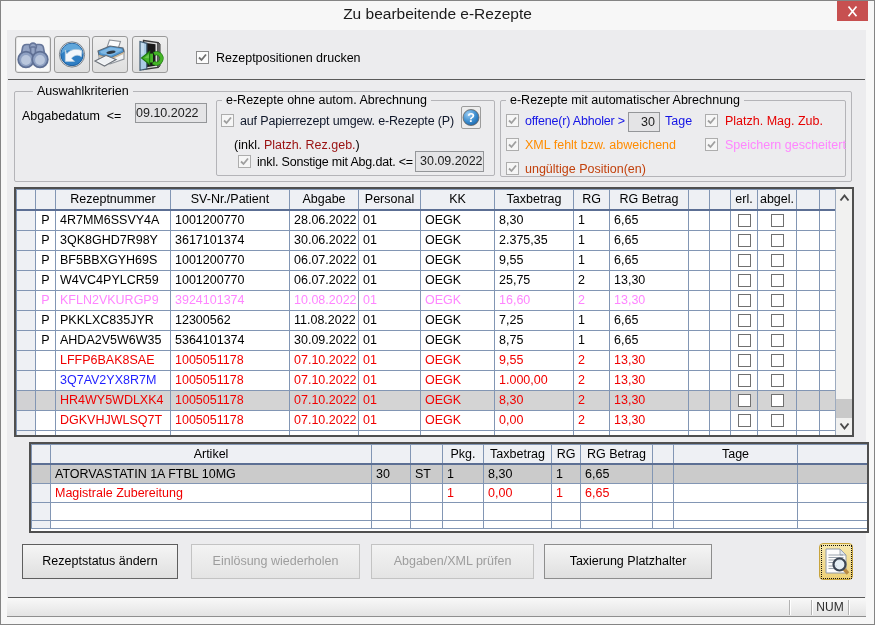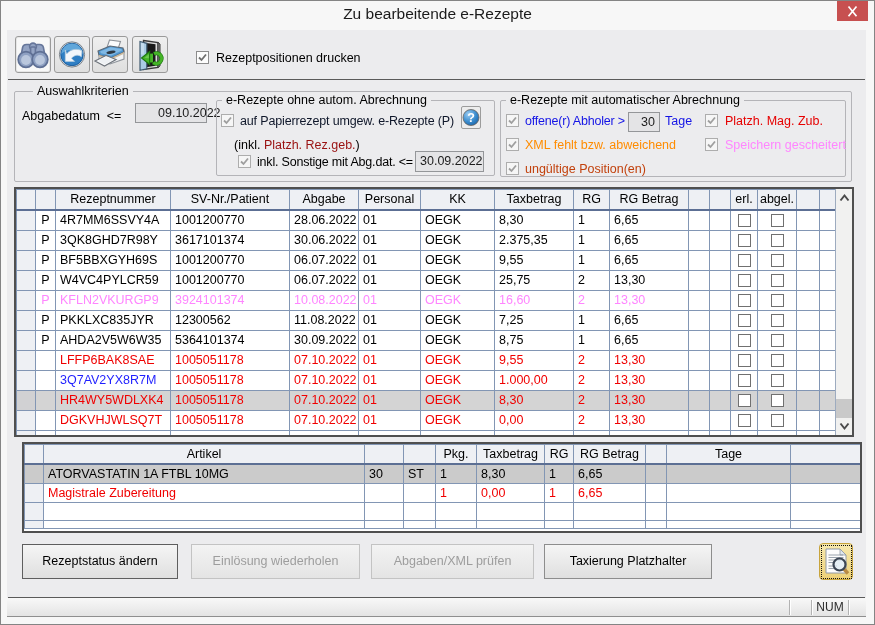--- a/index.html
+++ b/index.html
@@ -117,21 +117,21 @@
           <polyline points="2,5.5 4.5,8 9,2.5" fill="none" stroke="#6e6e6e" stroke-width="1.8"></polyline>
         </svg>
       </span>
     <div class="cbl" style="left:209px;top:21px;color:#000;">Rezeptpositionen drucken</div>
     <div class="sepline" style="top:49px;"></div>
 
     <div class="gb" style="left:7px;top:61px;width:838px;height:91px;">
       <span class="lbl" style="left:18px;">Auswahlkriterien</span>
     </div>
     <div class="cbl" style="left:15px;top:79px;color:#000;">Abgabedatum&nbsp;&nbsp;&lt;=</div>
-    <div class="fld" style="left:128px;top:73px;width:72px;height:20px;line-height:18px;padding-left:22px;">09.10.2022</div>
+    <div class="fld" style="left:128px;top:73px;width:72px;height:20px;line-height:18px;padding-left:0;">09.10.2022</div>
 
     <div class="gb" style="left:209px;top:70px;width:279px;height:76px;">
       <span class="lbl" style="left:5px;">e-Rezepte ohne autom. Abrechnung</span>
     </div>
     <span class="cb dis" style="left:214px;top:84px;">
         <svg width="11" height="11" viewBox="0 0 11 11">
           <polyline points="2,5.5 4.5,8 9,2.5" fill="none" stroke="#9f9f9f" stroke-width="1.8"></polyline>
         </svg>
       </span>
     <div class="cbl" style="left:233px;top:84px;color:#0f172a;letter-spacing:-0.15px;">auf Papierrezept umgew. e-Rezepte (P)</div>
@@ -452,21 +452,21 @@
         </table>
       <div class="vscroll" style="height:246px;">
         <svg width="17" height="246" viewBox="0 0 17 246">
           <polyline points="4.5,11.5 8.5,6.5 12.5,11.5" fill="none" stroke="#4a4a4a" stroke-width="2"></polyline>
           <rect x="0" y="210" width="17" height="19" fill="#c9c9c9"></rect>
           <polyline points="4.5,234.5 8.5,239.5 12.5,234.5" fill="none" stroke="#4a4a4a" stroke-width="2"></polyline>
         </svg>
       </div>
     </div>
 
-    <div class="tblwrap" style="left:15px;top:412px;width:840px;height:91px;" id="bwrap">
+    <div class="tblwrap" style="left:22px;top:412px;width:840px;height:91px;" id="bwrap">
       <table class="grid" style="width:836px">
           <colgroup>
             <col style="width:19px">
             <col style="width:321px">
             <col style="width:39px">
             <col style="width:32px">
             <col style="width:41px">
             <col style="width:68px">
             <col style="width:29px">
             <col style="width:72px">

